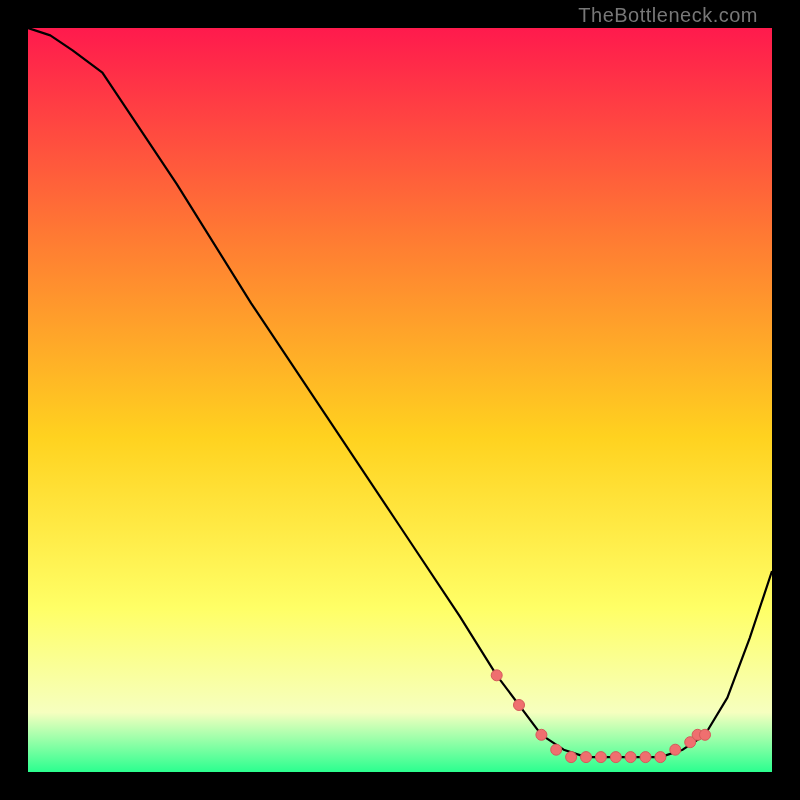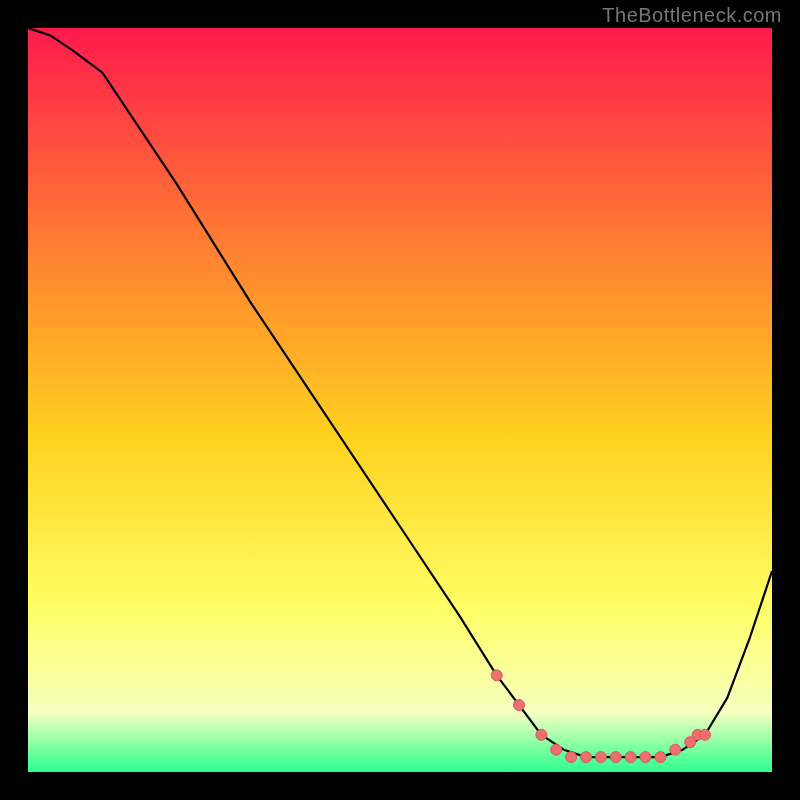--- a/index.html
+++ b/index.html
@@ -9,21 +9,20 @@
     height: 800px;
     background: #000;
     overflow: hidden;
     font-family: Arial, Helvetica, sans-serif;
   }
   .frame {
     position: relative;
     width: 768px;
     height: 800px;
     background: #000;
-    padding-left: 24px;
   }
   .watermark {
     position: absolute;
     top: 4px;
     right: 10px;
     color: #777;
     font-size: 20px;
     font-weight: 500;
     letter-spacing: 0.5px;
     z-index: 10;

